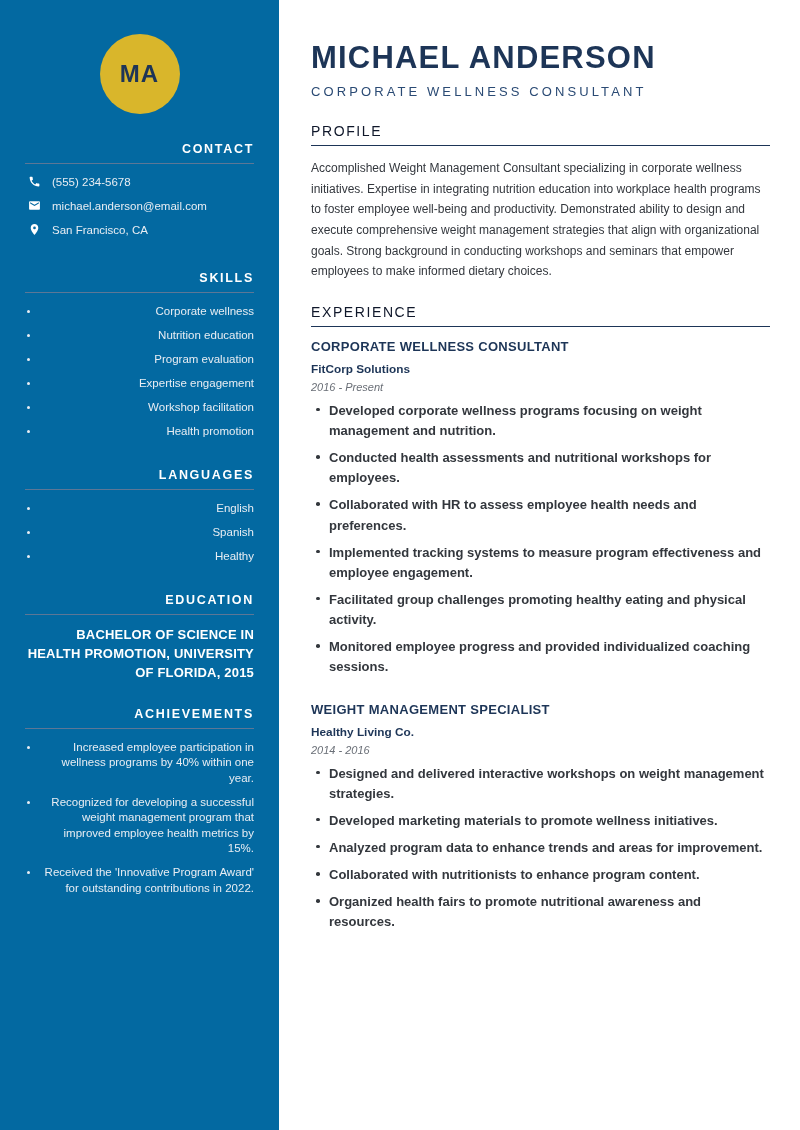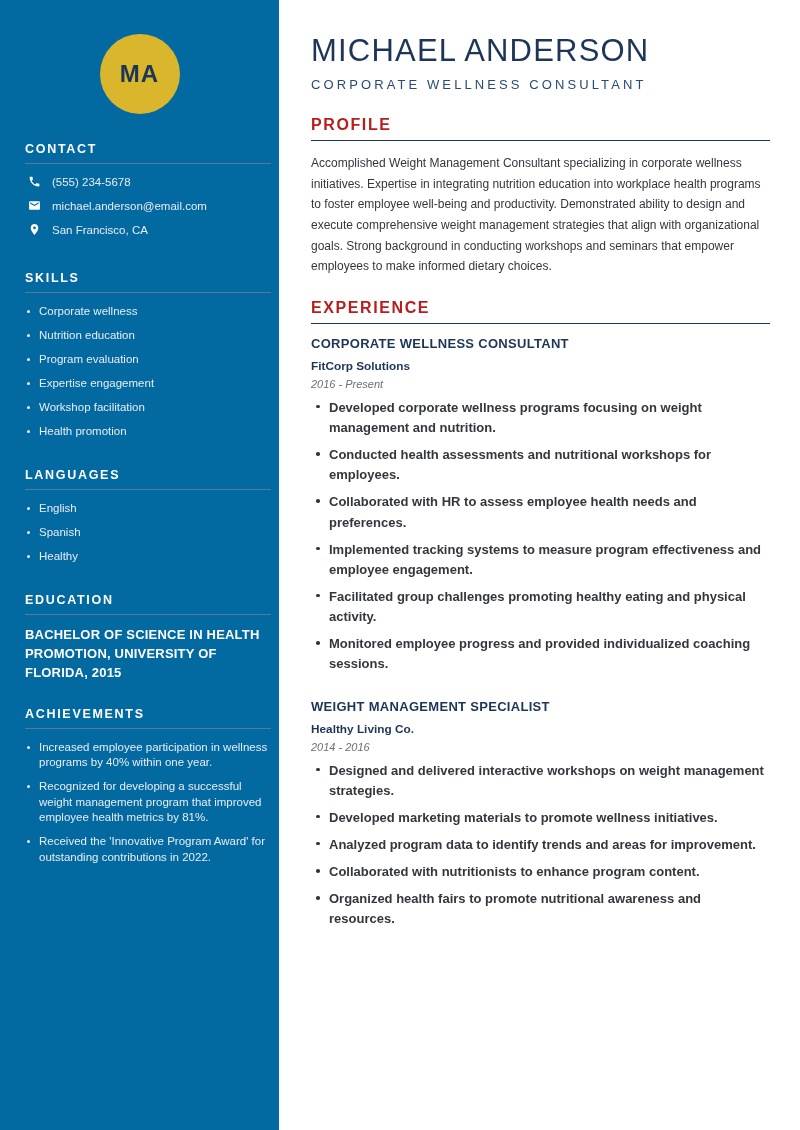--- a/index.html
+++ b/index.html
@@ -45,21 +45,22 @@
     background: #d9b62b;
     color: #1d3557;
     display: flex;
     align-items: center;
     justify-content: center;
     font-size: 24px;
     font-weight: bold;
     letter-spacing: 1px;
   }
   .side-section {
-    padding: 0 8px 0 25px;
+    padding: 0 25px 0 25px;
+    text-align: right;
   }
   .side-title {
     font-size: 12.5px;
     font-weight: bold;
     letter-spacing: 1.7px;
     color: #ffffff;
     margin: 0 0 7px 0;
     text-transform: uppercase;
   }
   .side-rule {
@@ -119,37 +120,37 @@
 
   
   .main {
     flex: 1;
     box-sizing: border-box;
     padding: 30px 30px 0 32px;
     background: #ffffff;
   }
   .name {
     font-size: 31px;
-    font-weight: normal;
+    font-weight: bold;
     letter-spacing: 1.2px;
     color: #1d3557;
-    margin: 4px 0 9px 0;
+    margin: 11px 0 9px 0;
     line-height: 1.1;
   }
   .role {
     font-size: 13px;
     letter-spacing: 3.1px;
     color: #2a4a74;
     margin: 0 0 24px 0;
   }
   .sec-title {
-    font-size: 16px;
-    font-weight: bold;
+    font-size: 14px;
+    font-weight: normal;
     letter-spacing: 1.6px;
-    color: #b91c1c;
+    color: #0f172a;
     margin: 0 0 6px 0;
     text-transform: uppercase;
   }
   .sec-rule {
     border: 0;
     border-top: 1px solid #1d3557;
     margin: 0 0 12px 0;
   }
   .profile-text {
     font-size: 12px;
@@ -283,21 +284,21 @@
       <div class="edu-block">BACHELOR OF SCIENCE IN HEALTH PROMOTION, UNIVERSITY OF FLORIDA, 2015</div>
     </section>
 
     <div class="gap-md"></div>
 
     <section class="side-section">
       <h2 class="side-title">ACHIEVEMENTS</h2>
       <hr class="side-rule">
       <ul class="side-list">
         <li>Increased employee participation in wellness programs by 40% within one year.</li>
-        <li>Recognized for developing a successful weight management program that improved employee health metrics by 81%.</li>
+        <li>Recognized for developing a successful weight management program that improved employee health metrics by 15%.</li>
         <li>Received the 'Innovative Program Award' for outstanding contributions in 2022.</li>
       </ul>
     </section>
 
   </aside>
 
   <main class="main">
     <h1 class="name">MICHAEL ANDERSON</h1>
     <div class="role">CORPORATE WELLNESS CONSULTANT</div>
 
@@ -327,21 +328,21 @@
 
       <div class="exp-gap"></div>
 
       <div class="job">
         <h3 class="job-title">WEIGHT MANAGEMENT SPECIALIST</h3>
         <div class="job-company">Healthy Living Co.</div>
         <div class="job-dates">2014 - 2016</div>
         <ul class="job-list">
           <li>Designed and delivered interactive workshops on weight management strategies.</li>
           <li>Developed marketing materials to promote wellness initiatives.</li>
-          <li>Analyzed program data to identify trends and areas for improvement.</li>
+          <li>Analyzed program data to enhance trends and areas for improvement.</li>
           <li>Collaborated with nutritionists to enhance program content.</li>
           <li>Organized health fairs to promote nutritional awareness and resources.</li>
         </ul>
       </div>
     </section>
   </main>
 
 </div>
 
 </body></html>

